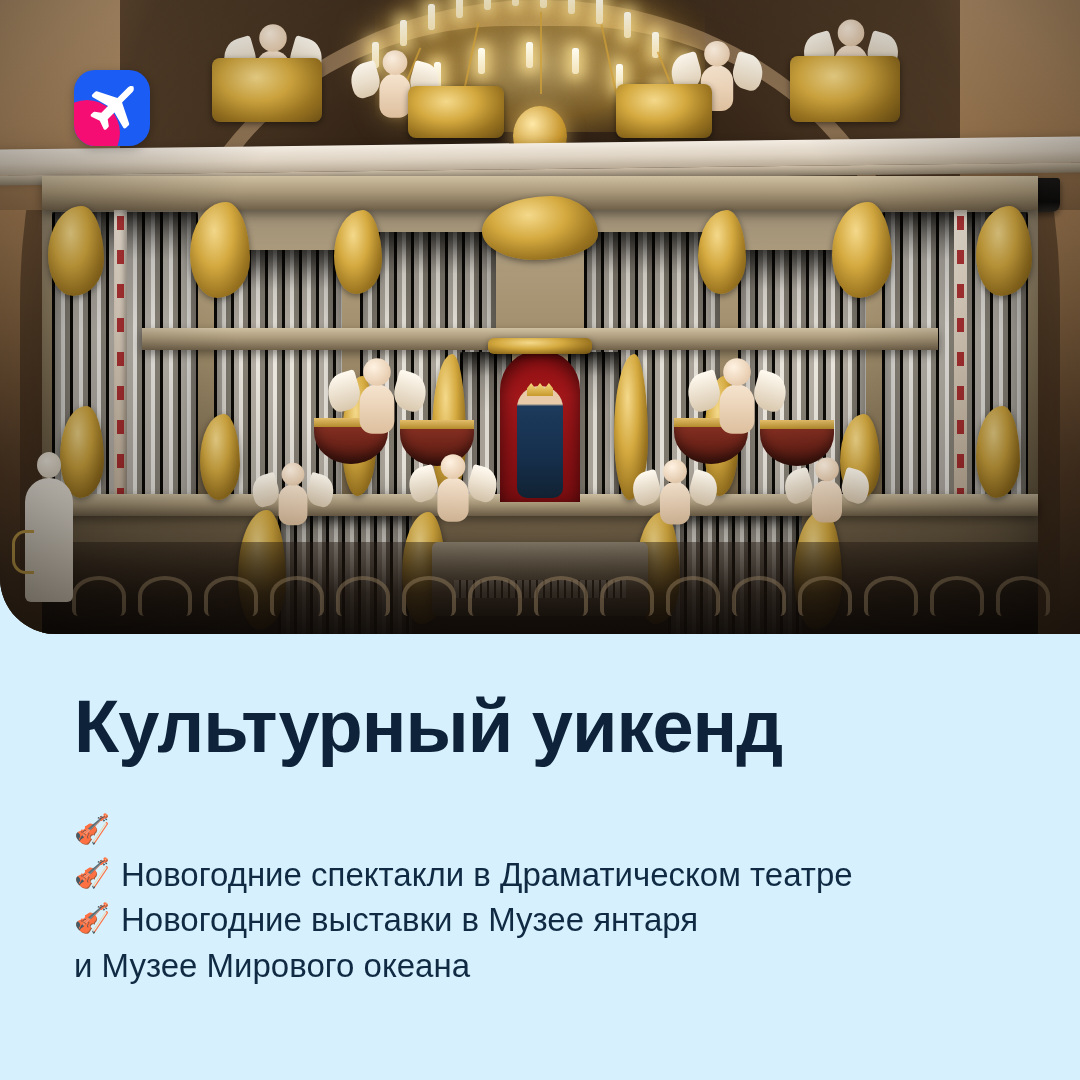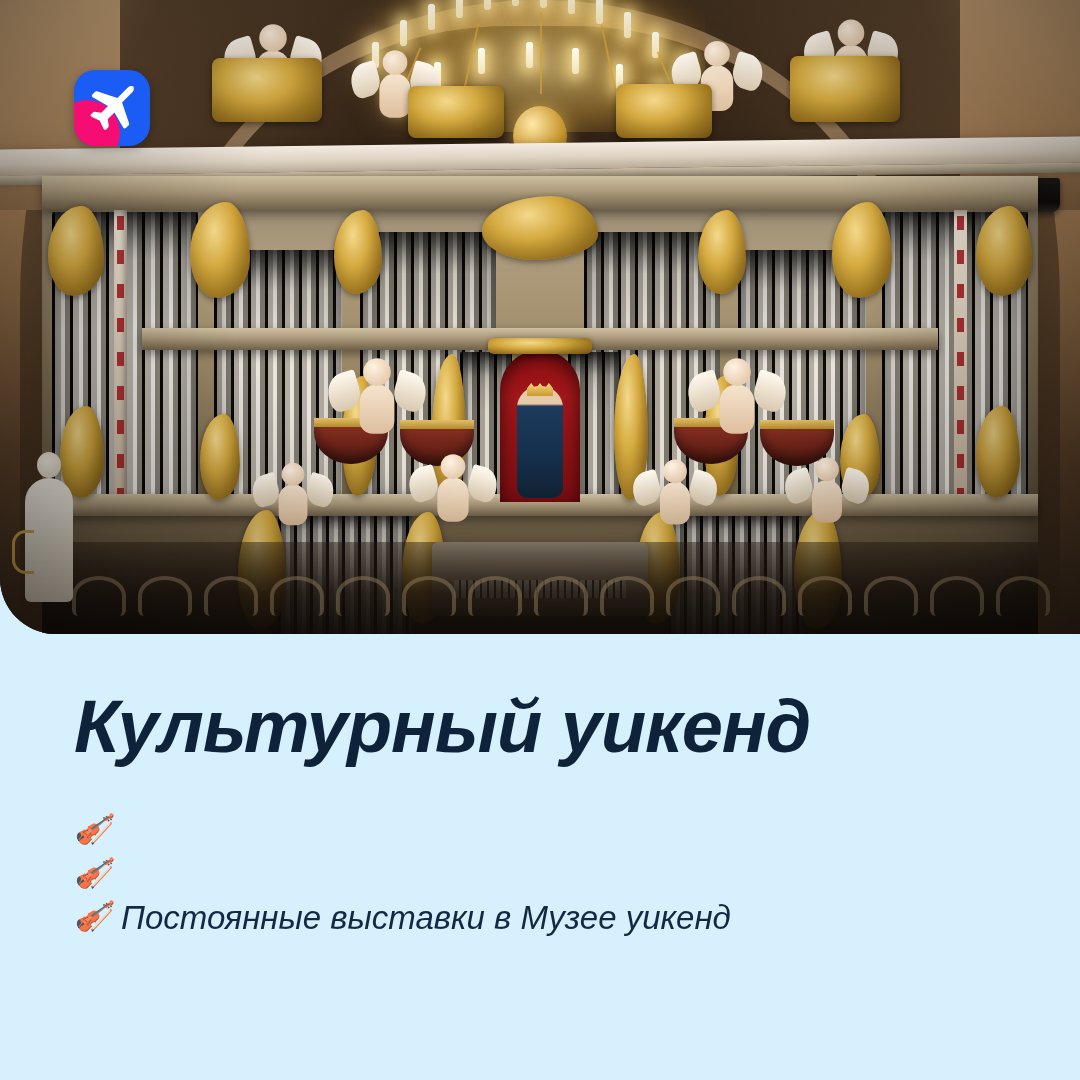--- a/index.html
+++ b/index.html
@@ -10,21 +10,20 @@
     background:#d6f1fd;
     font-family:"Liberation Sans", sans-serif;
     overflow:hidden;
   }
 
   .poster {
     position:relative;
     width:1080px; height:1080px;
     background:#d6f1fd;
     overflow:hidden;
-    font-style:italic;
   }
 
   
   .photo-block {
     position:absolute;
     left:0; top:0;
     width:1080px; height:634px;
     border-bottom-left-radius:56px;
     overflow:hidden;
     background:#1a1410;
@@ -545,23 +544,28 @@
     <h1 class="title">Культурный уикенд</h1>
 
     <ul class="list">
 
       <li class="list-item">
         <span class="item-emoji">🎻</span>
       </li>
 
       <li class="list-item">
         <span class="item-emoji">🎻</span>
+        <span class="item-text">Новогодние спектакли в Драматическом театре</span>
       </li>
 
       <li class="list-item">
         <span class="item-emoji">🎻</span>
-        <span class="item-text">Постоянные выставки в Музее уикенд</span>
+        <span class="item-text">Новогодние выставки в Музее янтаря</span>
       </li>
 
+      <li class="list-item item-cont">
+
+        <span class="item-text">и Музее Мирового океана</span>
+      </li>
 
     </ul>
   </div>
 </div>
 
 </body></html>

